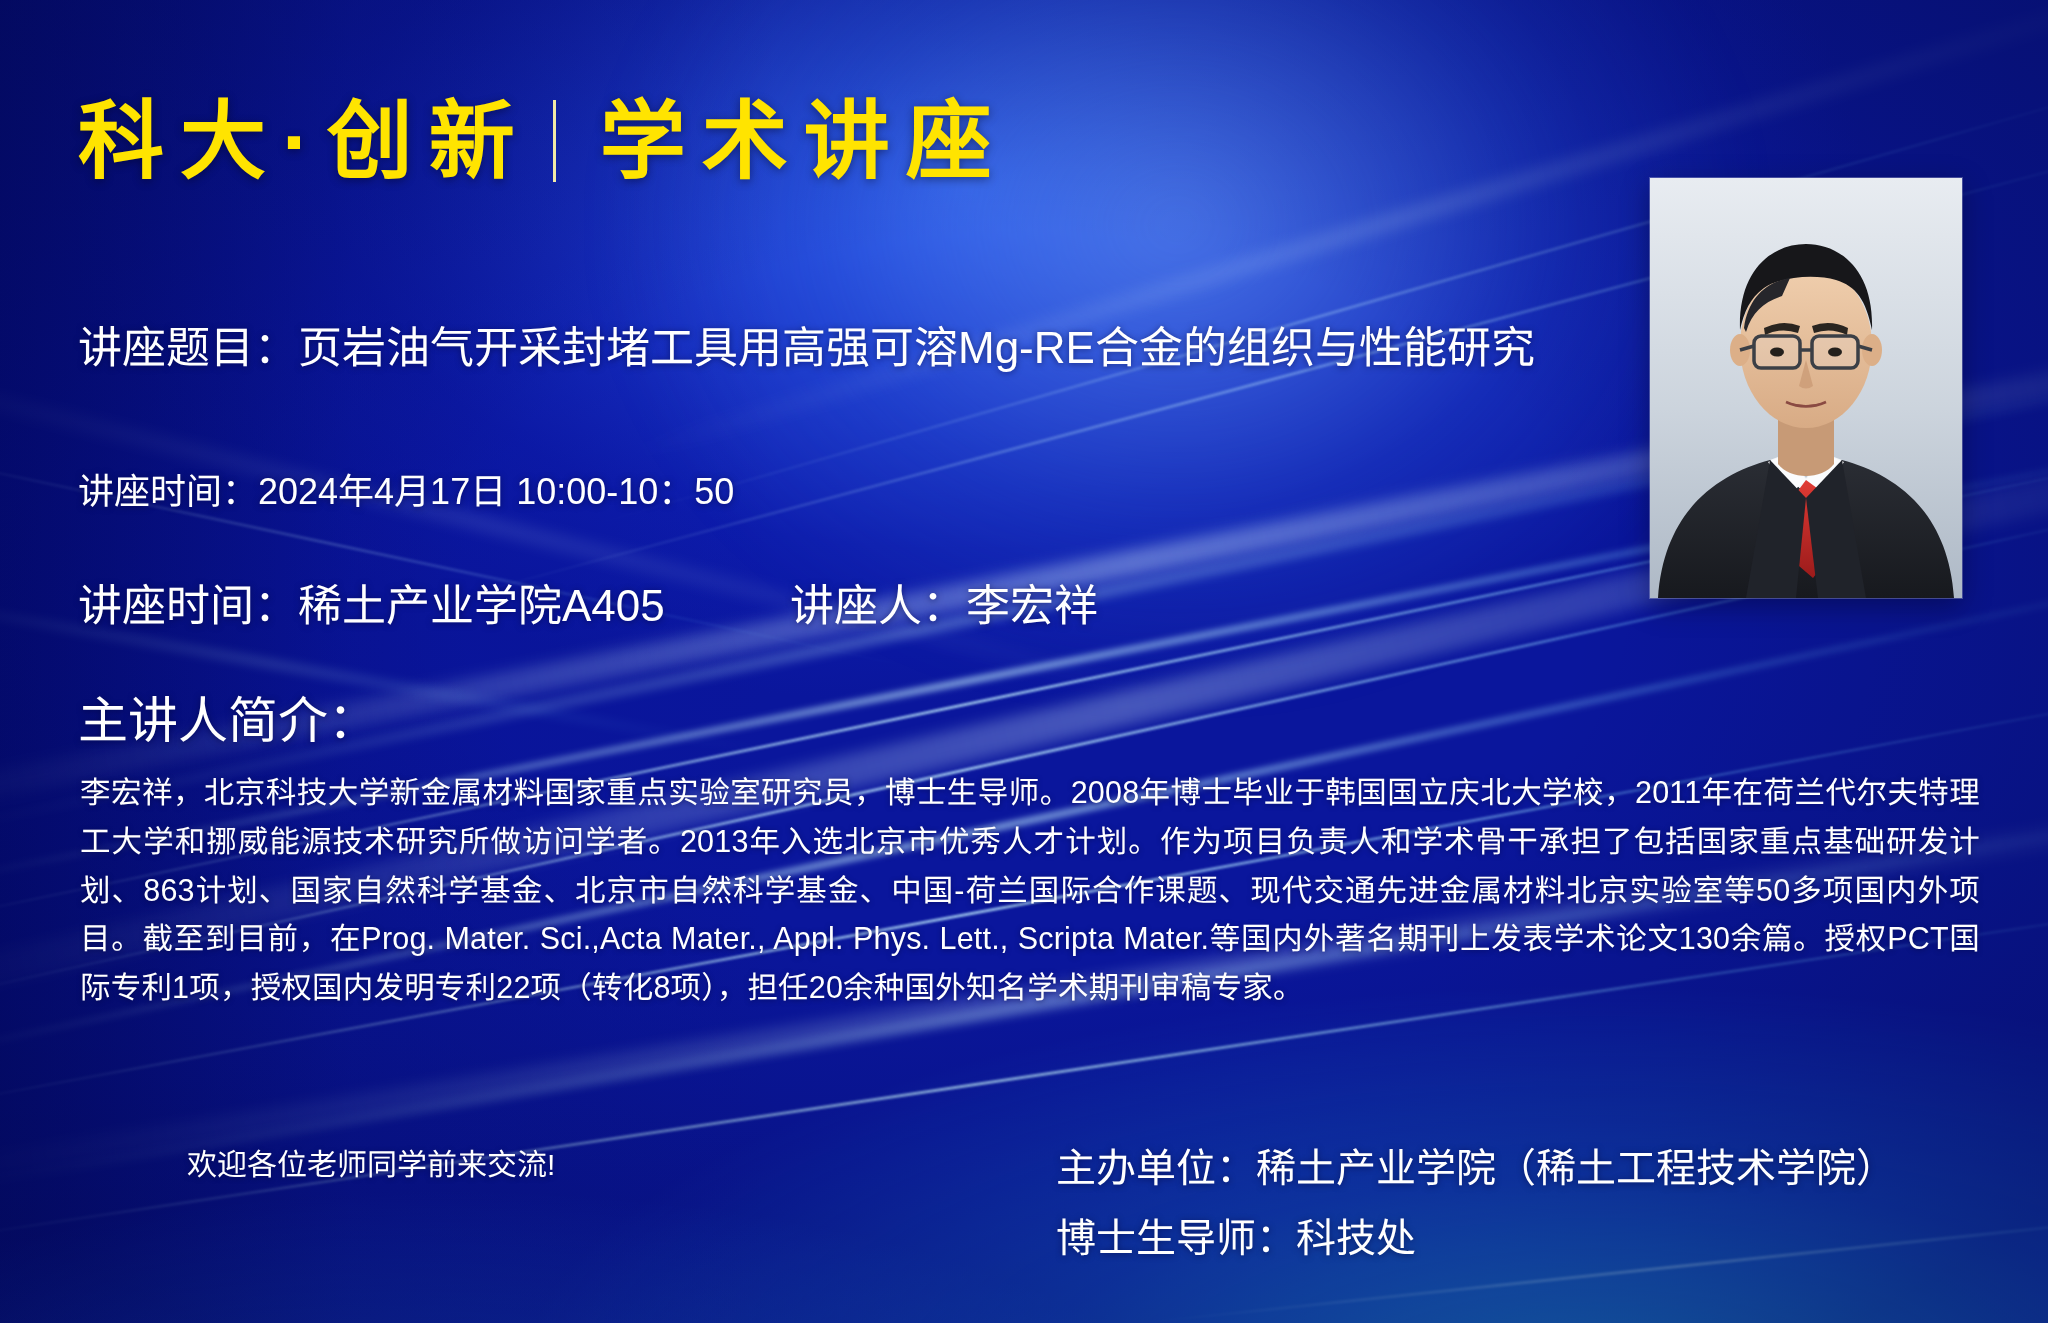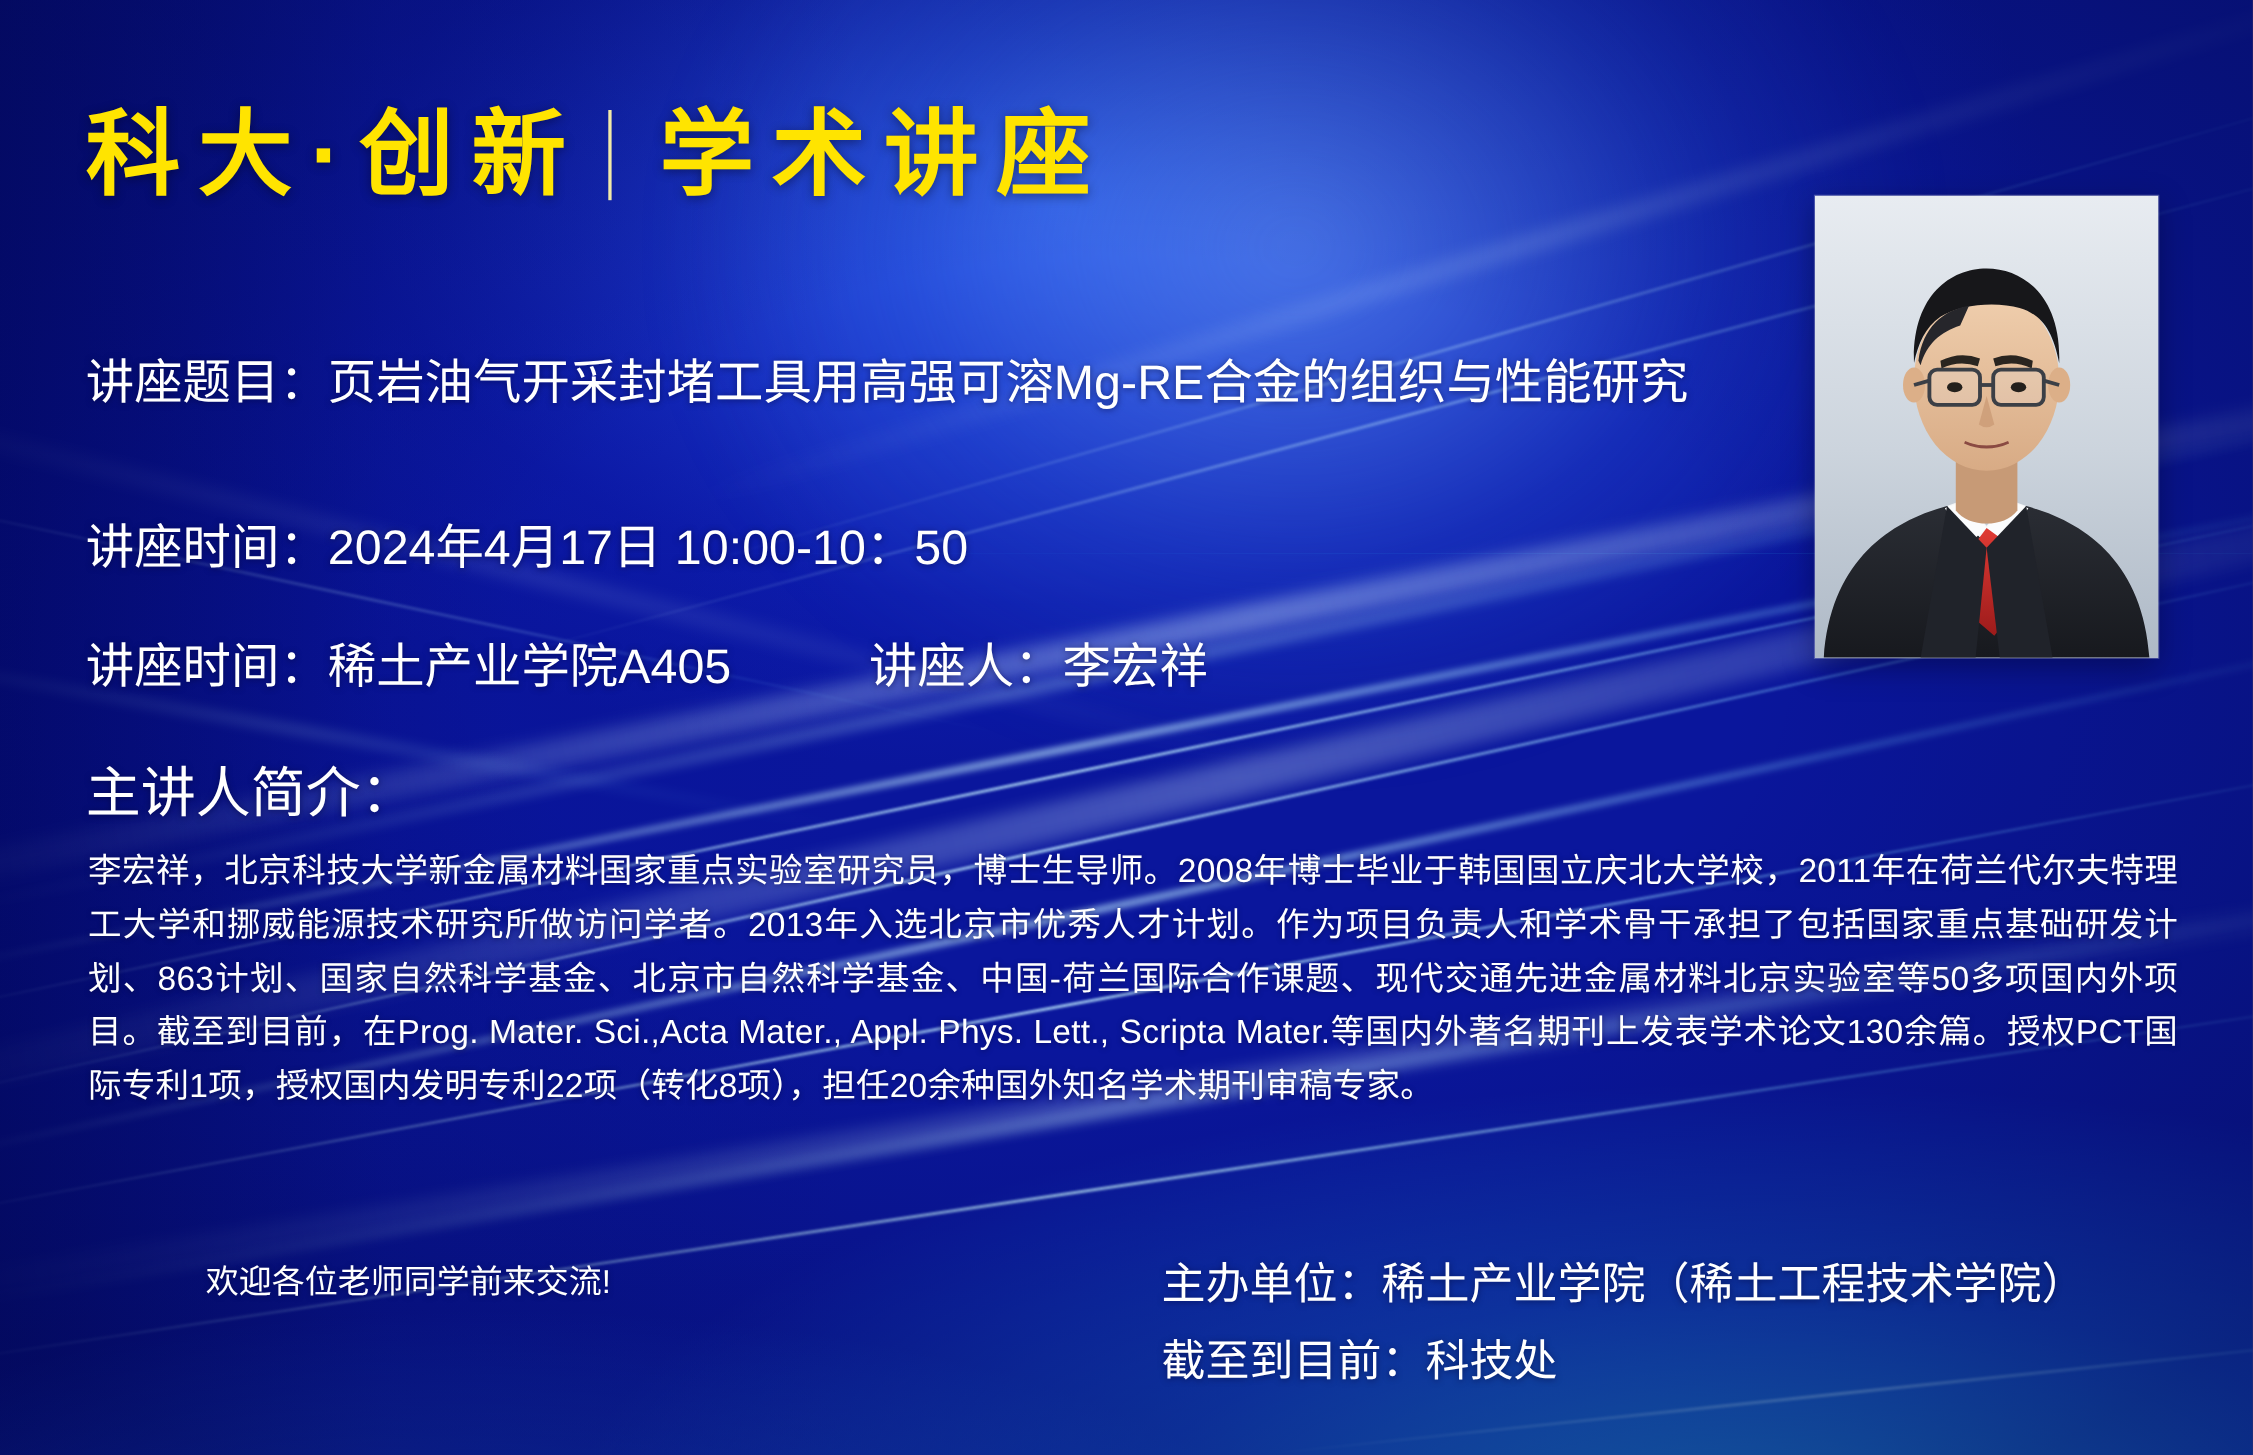--- a/index.html
+++ b/index.html
@@ -101,21 +101,21 @@
   }
 
   .line {
     position: absolute;
     white-space: nowrap;
     color: #ffffff;
     font-weight: 500;
     text-shadow: 0 1px 6px rgba(0,5,50,0.55);
   }
   .topic-line { left: 78px; top: 312px; font-size: 44px; }
-  .time-line  { left: 78px; top: 462px; font-size: 44px; }
+  .time-line  { left: 78px; top: 462px; font-size: 36px; }
   .place-line { left: 78px; top: 570px; font-size: 44px; }
   .speaker-line { left: 790px; top: 570px; font-size: 44px; }
   .bio-head   { left: 78px; top: 680px; font-size: 50px; }
 
   .bio {
     position: absolute;
     left: 80px;
     top: 768px;
     width: 1900px;
     font-size: 30.5px;
@@ -209,21 +209,21 @@
   <div class="line bio-head">主讲人简介：</div>
 
   <div class="bio">
     <p>李宏祥，北京科技大学新金属材料国家重点实验室研究员，博士生导师。2008年博士毕业于韩国国立庆北大学校，2011年在荷兰代尔夫特理工大学和挪威能源技术研究所做访问学者。2013年入选北京市优秀人才计划。作为项目负责人和学术骨干承担了包括国家重点基础研发计划、863计划、国家自然科学基金、北京市自然科学基金、中国-荷兰国际合作课题、现代交通先进金属材料北京实验室等50多项国内外项目。截至到目前，在Prog. Mater. Sci.,Acta Mater., Appl. Phys. Lett., Scripta Mater.等国内外著名期刊上发表学术论文130余篇。授权PCT国际专利1项，授权国内发明专利22项（转化8项），担任20余种国外知名学术期刊审稿专家。</p>
   </div>
 
   <div class="welcome">欢迎各位老师同学前来交流!</div>
 
   <div class="organizer">
     <div>主办单位：稀土产业学院（稀土工程技术学院）</div>
-    <div>截至到目前：科技处</div>
+    <div>博士生导师：科技处</div>
   </div>
 
   <div class="portrait">
     <svg viewBox="0 0 312 420" preserveAspectRatio="xMidYMid slice">
       <defs>
         <linearGradient id="pbg" x1="0" y1="0" x2="0" y2="1">
           <stop offset="0%" stop-color="#e8ecf1"></stop>
           <stop offset="55%" stop-color="#ccd4dd"></stop>
           <stop offset="100%" stop-color="#aeb9c6"></stop>
         </linearGradient>

